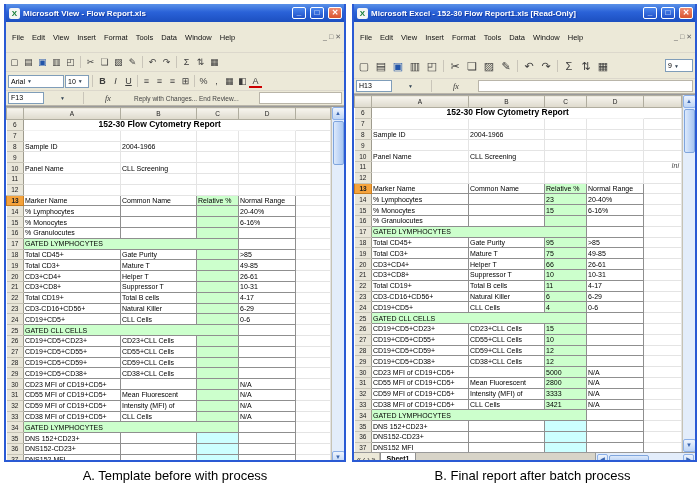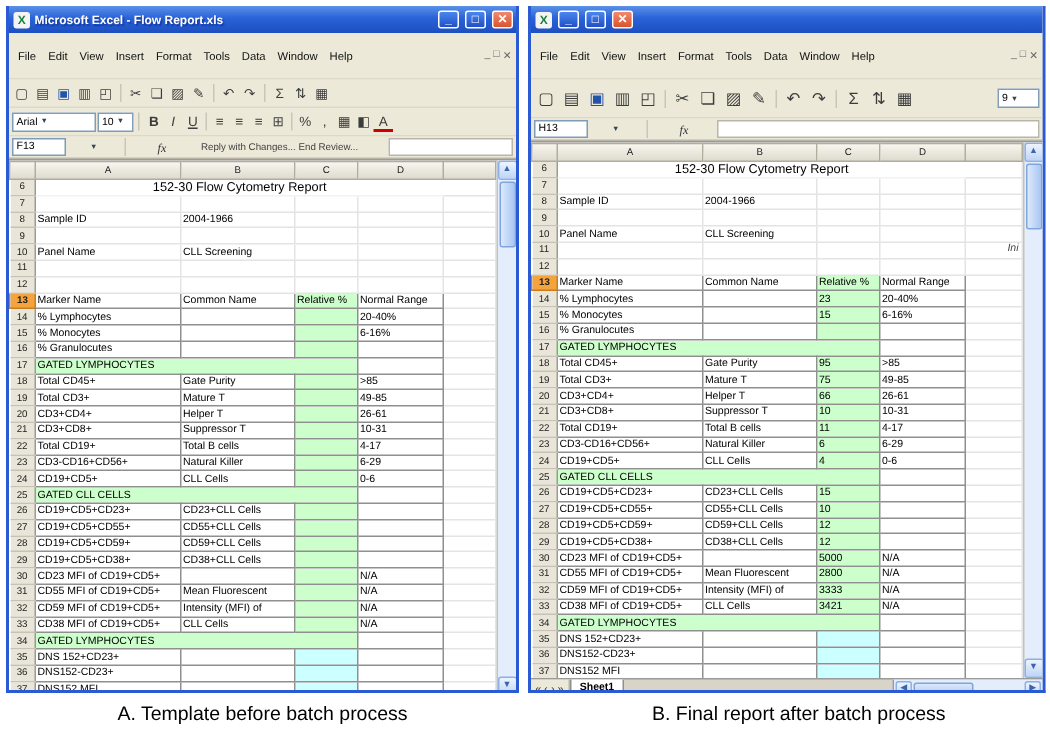--- a/index.html
+++ b/index.html
@@ -39,21 +39,21 @@
   .sheet thead th{height:12px;background:linear-gradient(#f7f5ee,#ddd9cc);border:1px solid #b0ad9f;text-align:center;font-size:6.5px;color:#222}
   td.rh{background:#e9e6d9;border-right:1px solid #9e9b8e;border-bottom:1px solid #c6c3b6;text-align:center;font-size:6.5px;color:#222}
   td.rh-sel{background:var(--selected-row-header,#f5a33c);border:1px solid #c87d20;font-weight:bold}
   td.gl{border-right:1px solid #e4e4e4;border-bottom:1px solid #e4e4e4}
   td.bd{border:1px solid #8f8f8f}
   .bg-g{background:var(--cell-green,#ccffcc)}
   .bg-c{background:var(--cell-cyan,#ccffff)}
   .b{font-weight:bold}
   .ctr{text-align:center}
   .rt{text-align:right}
-  td.title-cell{font-size:8.5px;font-weight:normal;text-align:center;border-bottom:1px solid #f2f2f2}
+  td.title-cell{font-size:8.5px;font-weight:bold;text-align:center;border-bottom:1px solid #f2f2f2}
   .vscroll{width:13px;flex:none;background:#e3edfb;border-left:1px solid #c6c3b6;display:flex;flex-direction:column;align-items:center}
   .sbtn{width:13px;height:13px;flex:none;background:linear-gradient(#eef4fd,#bed5f5);border:1px solid #8cb0e8;border-radius:2px;color:#3a66b0;font-size:6px;line-height:11px;text-align:center}
   .vthumb{width:11px;height:44px;margin-top:1px;background:linear-gradient(90deg,#dce9fb,#a8c6f2);border:1px solid #7fa5dd;border-radius:2px}
   .tabrow{height:14px;display:flex;align-items:stretch;background:#d8d4c8;border-top:1px solid #9a9a9a}
   .tabnav{display:flex;align-items:center;gap:2px;background:#ece9d8;padding:0 3px;border-right:1px solid #b9b5a9}
   .tabnav span{font-size:7px;color:#333;line-height:13px}
   .tab{padding:0 6px;font-size:7px;line-height:12px;background:#cfccc0;border:1px solid #8f8f8f;border-top:none;color:#333;align-self:stretch}
   .tab.active{background:#fff;font-weight:bold;color:#000}
   .tabfill{flex:1}
   .hscroll{width:100px;flex:none;background:#e3edfb;border-left:1px solid #9a9a9a;display:flex;align-items:center;gap:1px;padding:0 1px}
@@ -64,21 +64,21 @@
   .caption{position:absolute;top:468px;font-size:13px;color:#000;text-align:center}
   #capA{left:4px;width:342px}
   #capB{left:360px;width:345px}
 </style>
 </head>
 <body>
 
 <div class="win" id="winA">
   <div class="titlebar">
     <span class="app-icon">X</span>
-    <span class="tb-title">Microsoft Excel - Flow Report.xls</span>
+    <span class="tb-title">Microsoft View - Flow Report.xls</span>
     <span class="winbtn mm">_</span>
     <span class="winbtn mm">□</span>
     <span class="winbtn cl">✕</span>
   </div>
   <div class="menubar">
   <span class="menu-item">File</span>
       <span class="menu-item">Edit</span>
       <span class="menu-item">View</span>
       <span class="menu-item">Insert</span>
       <span class="menu-item">Format</span>
@@ -439,20 +439,21 @@
       <span class="hs-btn">◀</span>
       <span class="hthumb"></span>
       <span class="hs-btn" style="margin-left:auto">▶</span>
     </span>
   </div>
 </div>
 
 <div class="win" id="winB">
   <div class="titlebar">
     <span class="app-icon">X</span>
+    <span class="tb-title">Microsoft Excel - 152-30 Flow Report1.xls  [Read-Only]</span>
     <span class="winbtn mm">_</span>
     <span class="winbtn mm">□</span>
     <span class="winbtn cl">✕</span>
   </div>
   <div class="menubar">
   <span class="menu-item">File</span>
       <span class="menu-item">Edit</span>
       <span class="menu-item">View</span>
       <span class="menu-item">Insert</span>
       <span class="menu-item">Format</span>
@@ -786,14 +787,14 @@
     <span class="tabfill"></span>
     <span class="hscroll">
       <span class="hs-btn">◀</span>
       <span class="hthumb"></span>
       <span class="hs-btn" style="margin-left:auto">▶</span>
     </span>
   </div>
   <div class="statusbar"><span>Ready</span></div>
 </div>
 
-<div class="caption" id="capA">A. Template before batch process</div>
+<div class="caption" id="capA">A. Template before with process</div>
 <div class="caption" id="capB">B. Final report after batch process</div>
 
 </body></html>

